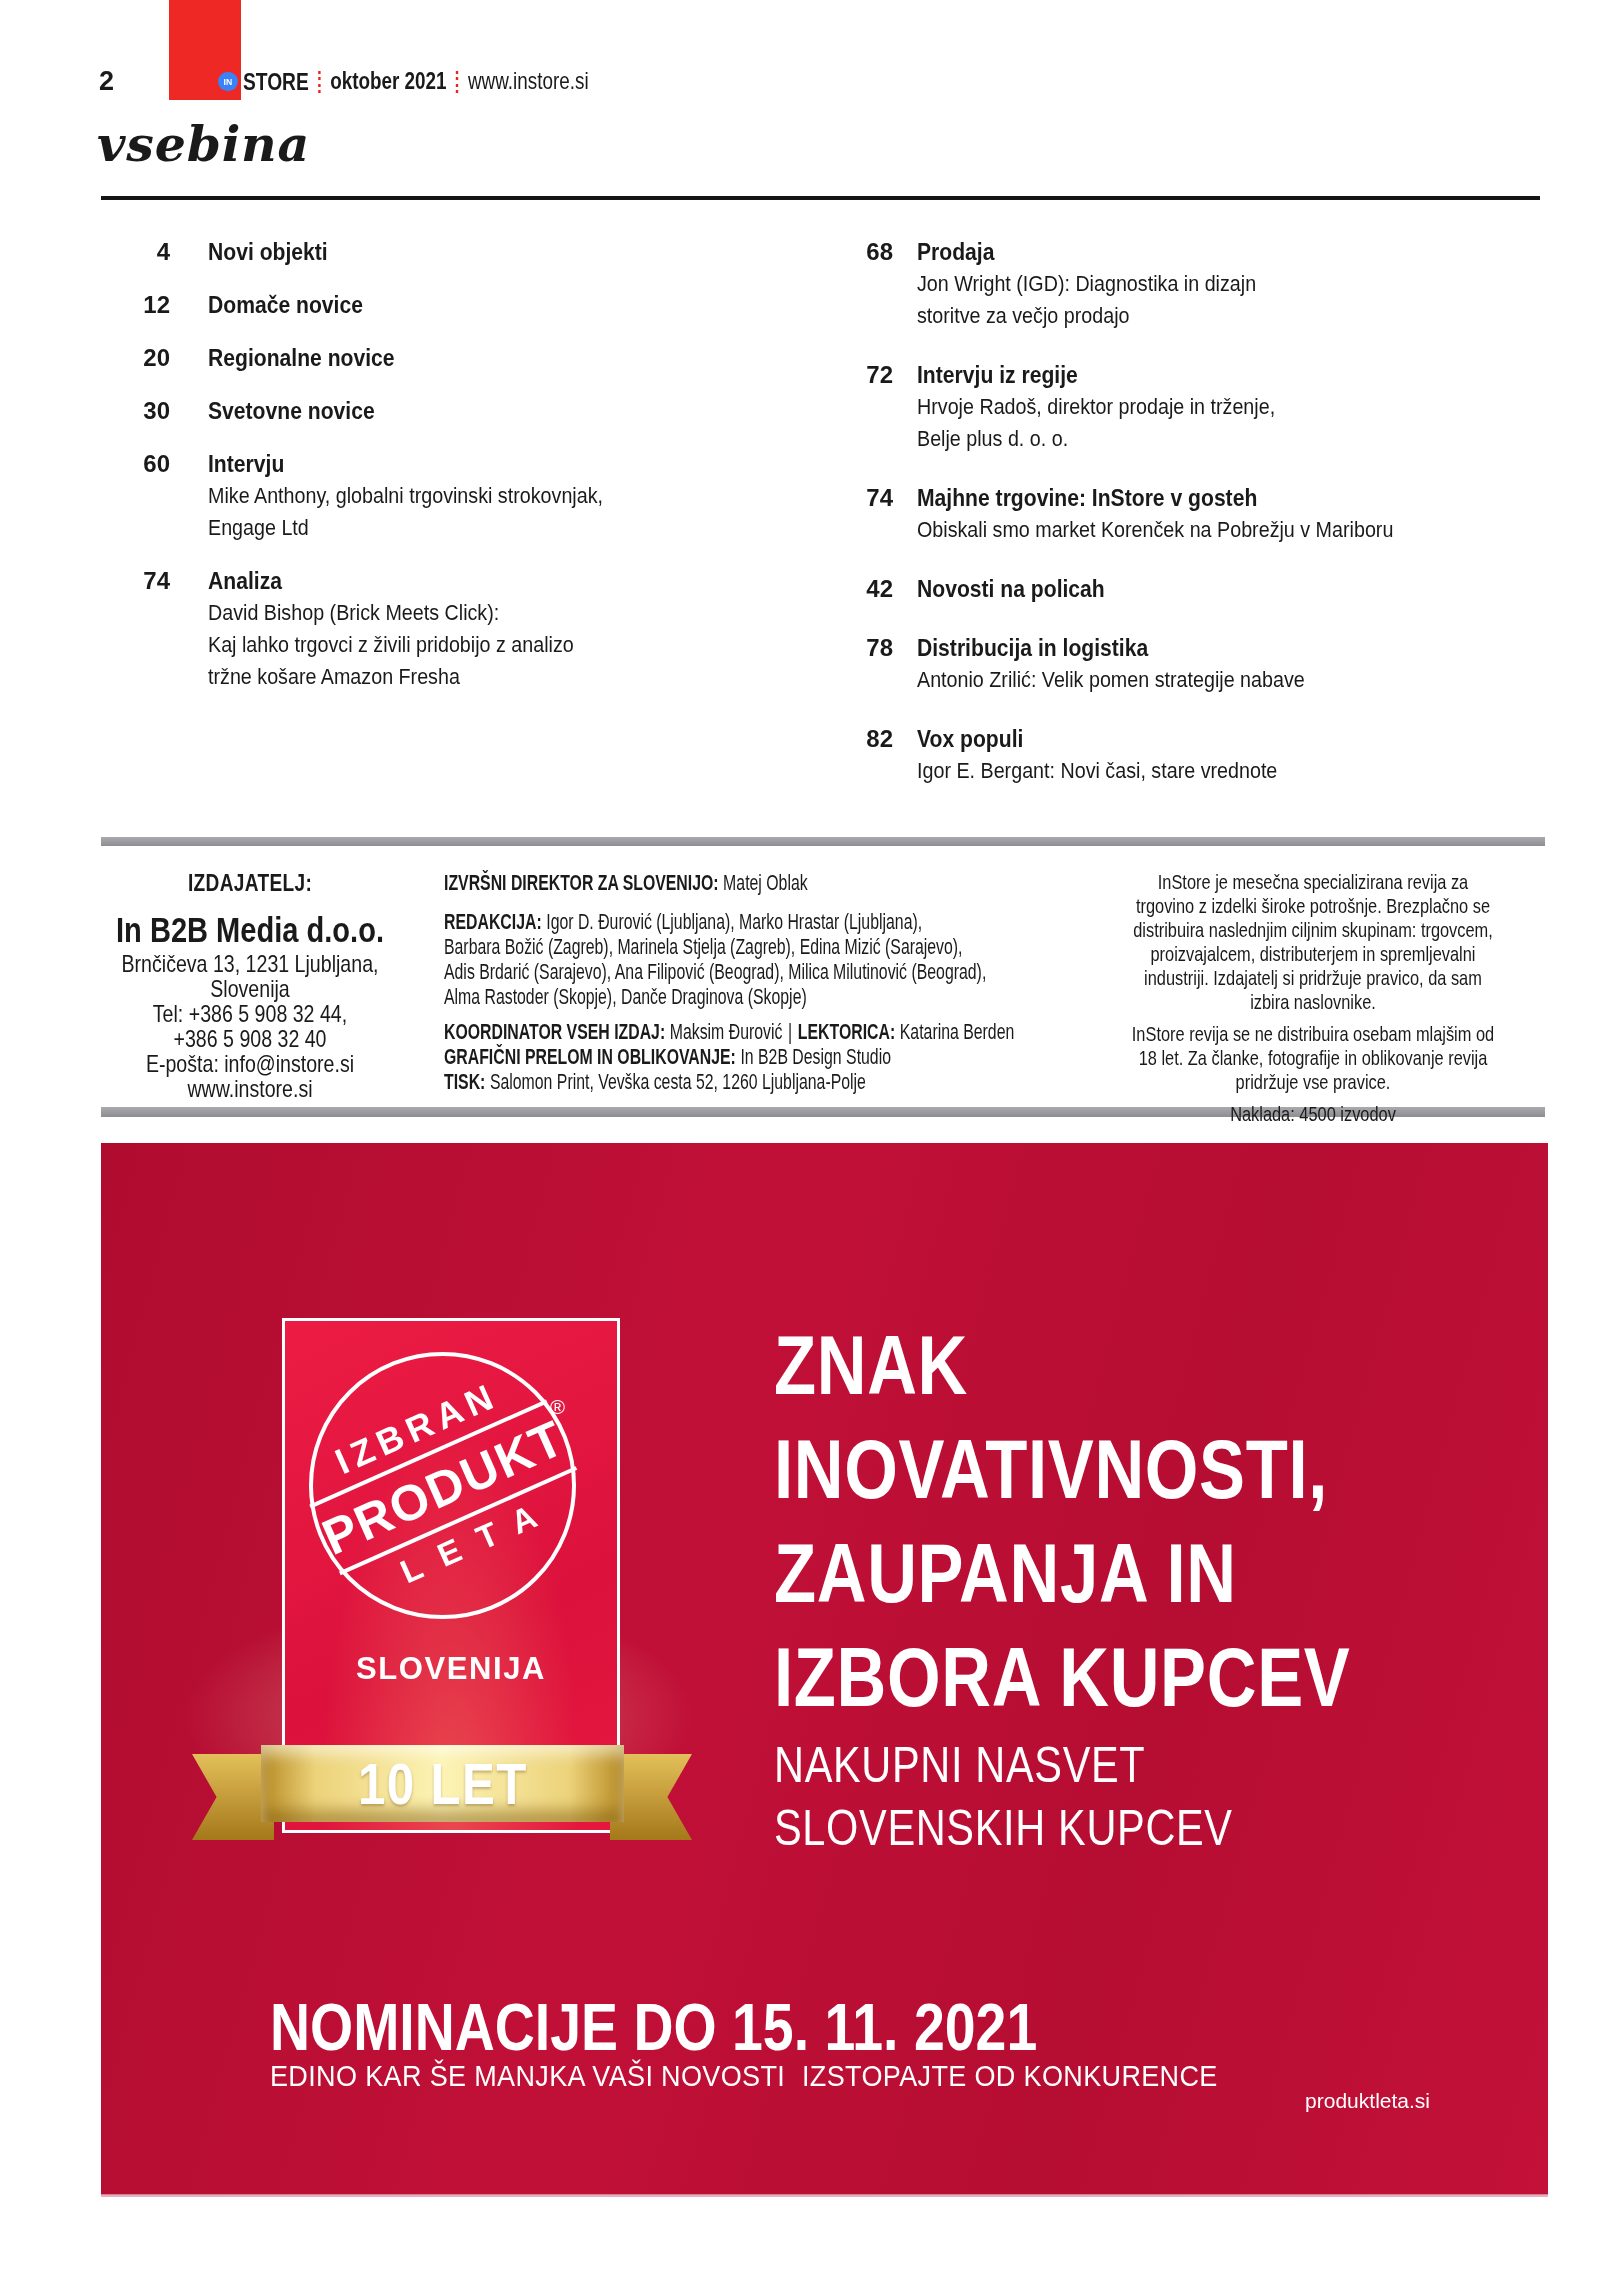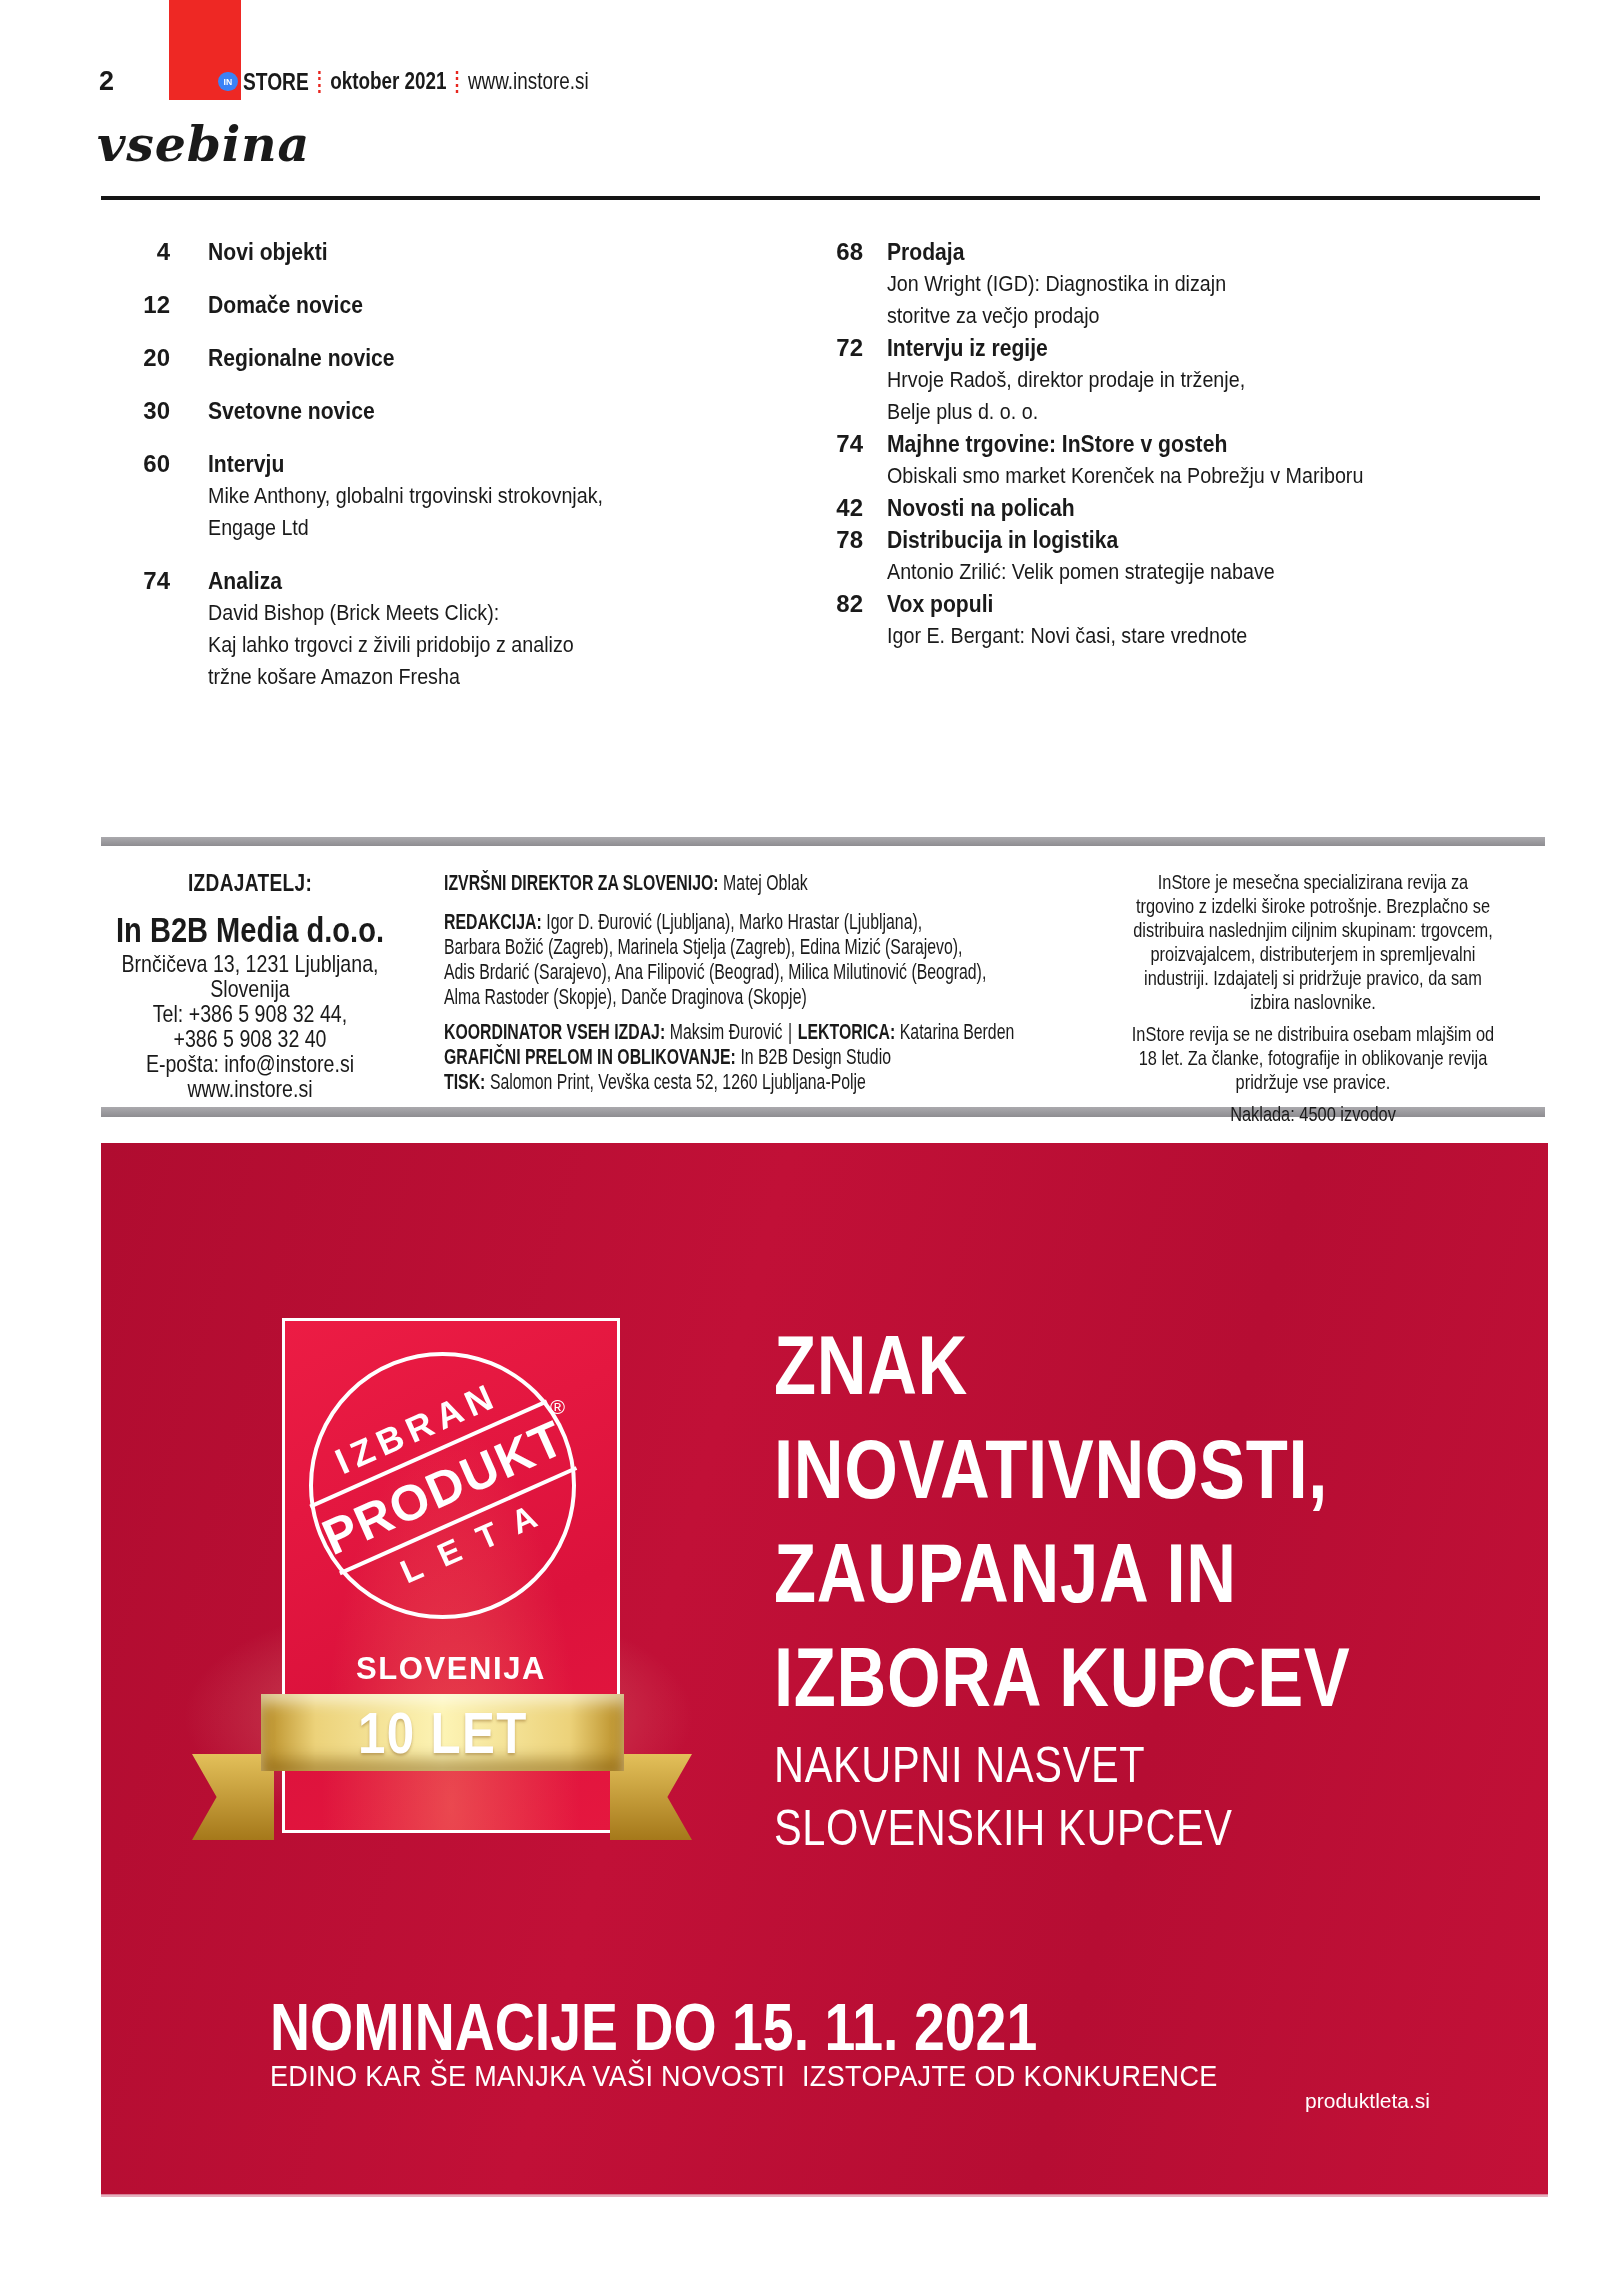--- a/index.html
+++ b/index.html
@@ -22,21 +22,21 @@
   .dot-div{width:3.1px;height:22px;
            background-image:repeating-linear-gradient(to bottom,#e8261f 0 3.1px,transparent 3.1px 6.3px);}
 
   .section-title{left:97px;top:115px;font-family:"DejaVu Serif",serif;font-weight:bold;
                  font-size:49px;letter-spacing:0.8px;font-style:italic;}
   .rule{left:101px;top:196px;width:1439px;height:3.9px;background:#151515;}
 
   
   .toc-col{top:236px;display:flex;flex-direction:column;}
   #toc-left{left:101px;width:691px;gap:21px;}
-  #toc-right{left:822px;width:738px;}
+  #toc-right{left:852px;width:738px;gap:27px;}
   .entry{display:grid;column-gap:38px;grid-template-columns:69px 1fr;}
   #toc-right .entry{grid-template-columns:41px 1fr;column-gap:23.6px;}
   .enum{font-weight:bold;font-size:24px;line-height:32px;text-align:right;}
   .etext{transform:scaleX(.88);transform-origin:left top;}
   .etitle{font-weight:bold;font-size:24px;line-height:32px;white-space:nowrap;}
   .eline{font-size:22.4px;line-height:32px;white-space:nowrap;}
 
   
   .gbar{left:101px;width:1444px;height:9.4px;background:linear-gradient(180deg,#aaa9ad,#8e8d91);}
 
@@ -72,21 +72,21 @@
   .st1{font-size:36px;font-weight:bold;letter-spacing:6.3px;}
   .stline{width:259px;height:3.9px;background:#fff;}
   .st2{font-size:50px;font-weight:bold;letter-spacing:1.6px;}
   .st3{font-size:33px;font-weight:bold;letter-spacing:20.4px;padding-left:20.4px;}
   .stamp-reg{left:265px;top:75px;font-size:20.4px;}
   .badge-country{left:0;right:0;top:330px;text-align:center;font-size:31px;font-weight:bold;letter-spacing:1.6px;}
 
   .wing{top:611px;width:82px;height:86px;background:linear-gradient(180deg,#e3c05a,#a5781a);}
   .wing-l{left:91px;clip-path:polygon(0 0,100% 0,100% 100%,0 100%,30% 50%);}
   .wing-r{left:509px;clip-path:polygon(0 0,100% 0,70% 50%,100% 100%,0 100%);}
-  .ribbon{left:160px;top:551px;width:363px;height:77px;display:flex;align-items:center;justify-content:center;
+  .ribbon{left:160px;top:602px;width:363px;height:77px;display:flex;align-items:center;justify-content:center;
           background:linear-gradient(90deg,#b68a22,#ecd27a 15%,#fdf4b5 50%,#ecd27a 85%,#b68a22);
           box-shadow:inset 0 9.4px 14px rgba(255,255,250,.55), inset 0 -12.6px 14px rgba(120,80,5,.45);}
   .ribbon-text{font-size:58px;font-weight:bold;letter-spacing:1.6px;color:#fff;transform:scaleX(.85);
                text-shadow:0 2.4px 3.1px rgba(110,60,0,.35);}
 
   .headline{left:673px;top:171px;}
   .h-line{font-size:83px;font-weight:bold;line-height:104px;letter-spacing:0.8px;
           transform:scaleX(.83);transform-origin:left top;white-space:nowrap;}
   .subhead{left:673px;top:591px;}
   .sh-line{font-size:50px;font-weight:400;line-height:63px;letter-spacing:0.8px;

